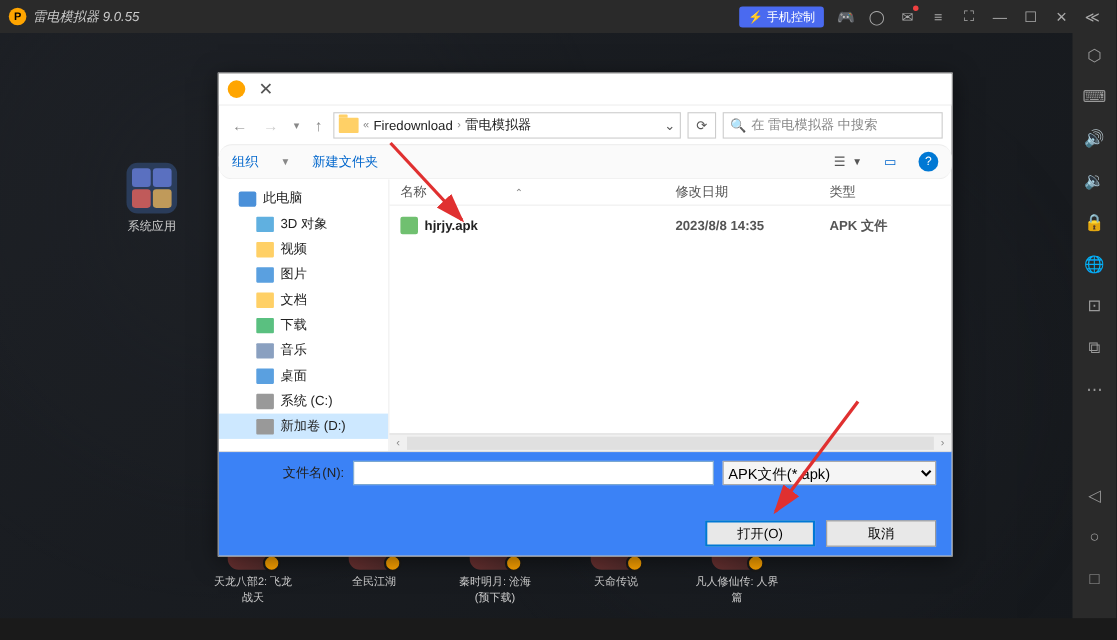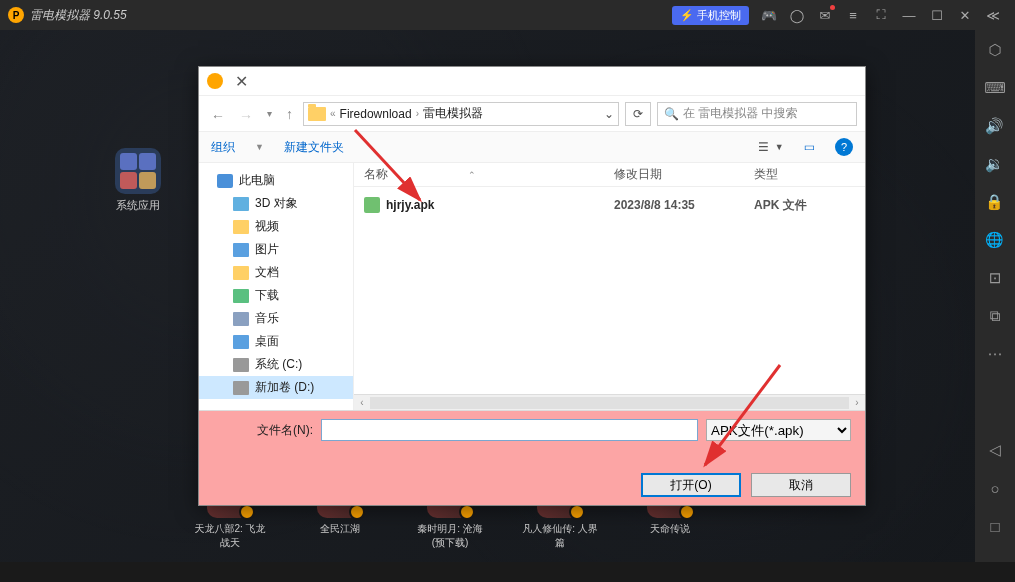--- a/index.html
+++ b/index.html
@@ -58,21 +58,21 @@
 .dialog .nav { height: 36px; display: flex; align-items: center; padding: 0 8px; gap: 6px; border-top: 1px solid #eee; }
 .dialog .nav .arr { color: #888; padding: 0 4px; cursor: pointer; font-size: 14px; }
 .dialog .nav .path { flex: 1; display: flex; align-items: center; border: 1px solid #ccc; height: 24px; padding: 0 4px; gap: 4px; }
 .dialog .nav .path .fold { width: 18px; height: 14px; background: #ffd066; border-radius: 1px; position: relative; }
 .dialog .nav .path .fold::before { content:''; position:absolute; top:-3px; left:0; width:8px; height:3px; background:#ffd066; border-radius:1px 1px 0 0; }
 .dialog .nav .path .chev { color: #888; font-size: 10px; }
 .dialog .nav .path .drop { margin-left: auto; color: #555; }
 .dialog .nav .refresh { border: 1px solid #ccc; width: 26px; height: 24px; display: flex; align-items: center; justify-content: center; color: #555; }
 .dialog .nav .search { border: 1px solid #ccc; height: 24px; width: 200px; display: flex; align-items: center; padding: 0 6px; color: #888; gap: 4px; }
 
-.dialog .toolbar { height: 32px; display: flex; align-items: center; padding: 0 12px; gap: 20px; border-top: 1px solid #eee; border-bottom: 1px solid #eee; background: #fafafa; }
+.dialog .toolbar { height: 32px; display: flex; align-items: center; padding: 0 12px; gap: 20px; border-top: 1px solid #eee; border-bottom: 1px solid #eee; background: #fafafa; border-radius: 12px; }
 .dialog .toolbar .t { color: #0066cc; cursor: pointer; }
 .dialog .toolbar .spacer { flex: 1; }
 .dialog .toolbar .view { display: flex; gap: 6px; align-items: center; color: #555; }
 .dialog .toolbar .help { width: 18px; height: 18px; background: #0078d4; color: #fff; border-radius: 50%; font-size: 11px; display: flex; align-items: center; justify-content: center; }
 
 .dialog .body { flex: 1; display: flex; overflow: hidden; }
 .dialog .tree { width: 155px; border-right: 1px solid #eee; padding: 6px 0; overflow: hidden; }
 .dialog .tree .node { padding: 3px 8px 3px 18px; display: flex; align-items: center; gap: 6px; cursor: pointer; white-space: nowrap; }
 .dialog .tree .node.sel { background: #cde8ff; }
 .dialog .tree .node.sub { padding-left: 34px; }
@@ -94,25 +94,25 @@
 .dialog .list .row { height: 24px; display: flex; padding: 0 10px; align-items: center; margin-top: 6px; font-weight: bold; }
 .dialog .list .row .fico { width: 16px; height: 16px; background: #70c070; border-radius: 2px; margin-right: 6px; }
 .dialog .list .row .c1 { width: 250px; display: flex; align-items: center; }
 .dialog .list .row .c2 { width: 140px; color: #555; }
 .dialog .list .row .c3 { flex: 1; color: #555; }
 
 .dialog .scroll { height: 16px; background: #f0f0f0; border-top: 1px solid #ddd; display: flex; align-items: center; }
 .dialog .scroll .lt, .dialog .scroll .rt { width: 16px; text-align: center; color: #888; font-size: 10px; }
 .dialog .scroll .track { flex: 1; height: 12px; background: #e0e0e0; }
 
-.dialog .footer { padding: 8px 14px; display: flex; flex-direction: column; gap: 8px; background: #fca5a5; border-top: 1px solid #ddd; }
+.dialog .footer { padding: 8px 14px; display: flex; flex-direction: column; gap: 8px; background: #3b82f6; border-top: 1px solid #ddd; }
 .dialog .footer .fname { display: flex; align-items: center; gap: 8px; }
 .dialog .footer .fname label { width: 100px; text-align: right; }
 .dialog .footer .fname input { flex: 1; height: 22px; border: 1px solid #7aa7d0; padding: 0 4px; outline: none; }
-.dialog .footer .fname select { width: 145px; height: 22px; border: 1px solid #aaa; background: #f5f5f5; }
+.dialog .footer .fname select { width: 194px; height: 22px; border: 1px solid #aaa; background: #f5f5f5; }
 .dialog .footer .btns { display: flex; justify-content: flex-end; gap: 10px; }
 .dialog .footer .btns button { width: 100px; height: 24px; border: 1px solid #999; background: #e8e8e8; cursor: pointer; font-size: 12px; margin-top: 24px; }
 .dialog .footer .btns button.primary { border: 2px solid #0078d4; }
 
 
 .arrow { position: absolute; pointer-events: none; }
 .arrow svg { overflow: visible; }
 </style>
 </head>
 <body>
@@ -166,27 +166,27 @@
     <div class="item">
         <div class="thumb">
           <div class="corner"></div>
         </div>
         <div>秦时明月: 沧海 (预下载)</div>
       </div>
     <div class="item">
         <div class="thumb">
           <div class="corner"></div>
         </div>
+        <div>天命传说</div>
+      </div>
+    <div class="item">
+        <div class="thumb">
+          <div class="corner"></div>
+        </div>
         <div>凡人修仙传: 人界篇</div>
-      </div>
-    <div class="item">
-        <div class="thumb">
-          <div class="corner"></div>
-        </div>
-        <div>天命传说</div>
       </div>
   </div>
 
   <div class="rsidebar">
     <div class="ic">⬡</div>
     <div class="ic">⌨</div>
     <div class="ic">🔊</div>
     <div class="ic">🔉</div>
     <div class="ic">🔒</div>
     <div class="ic">🌐</div>

